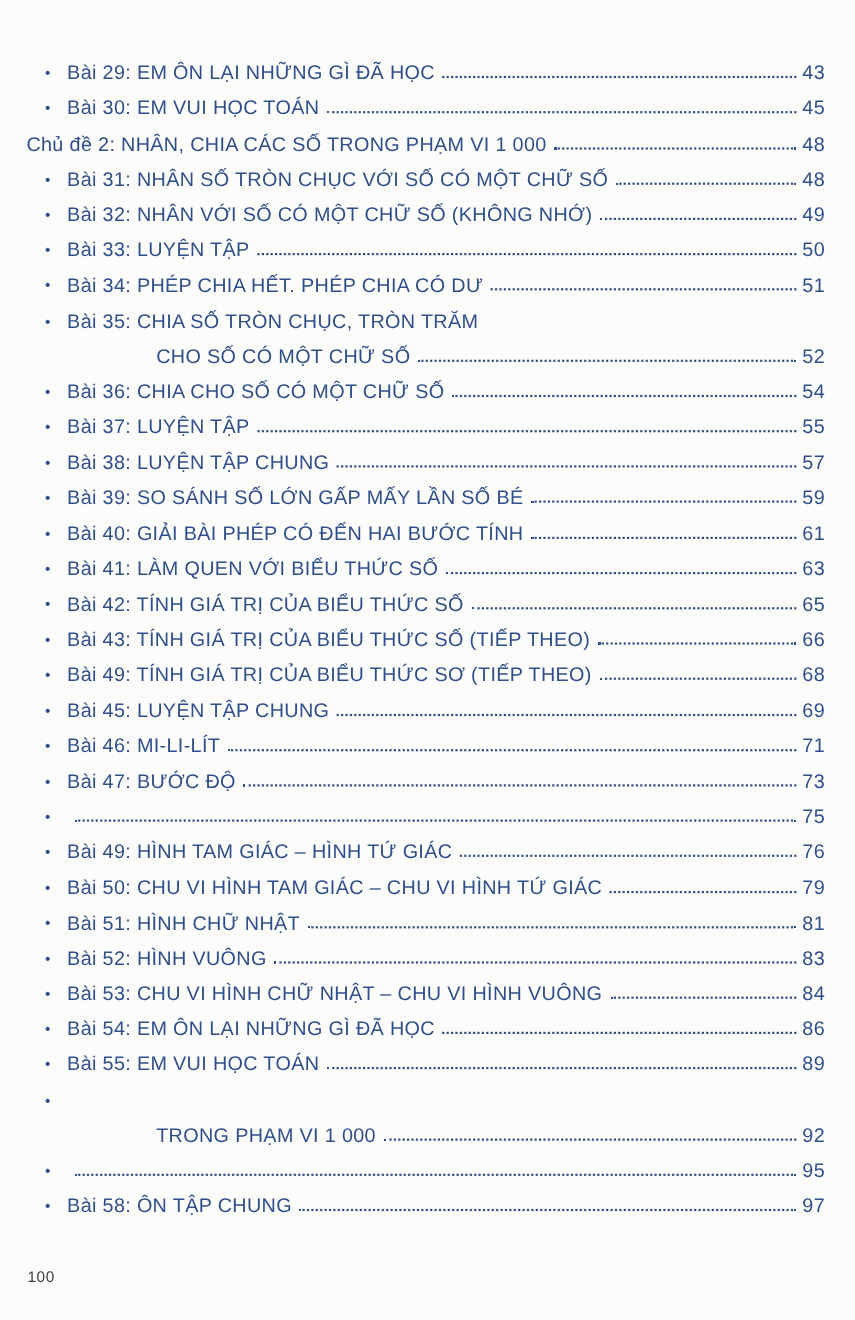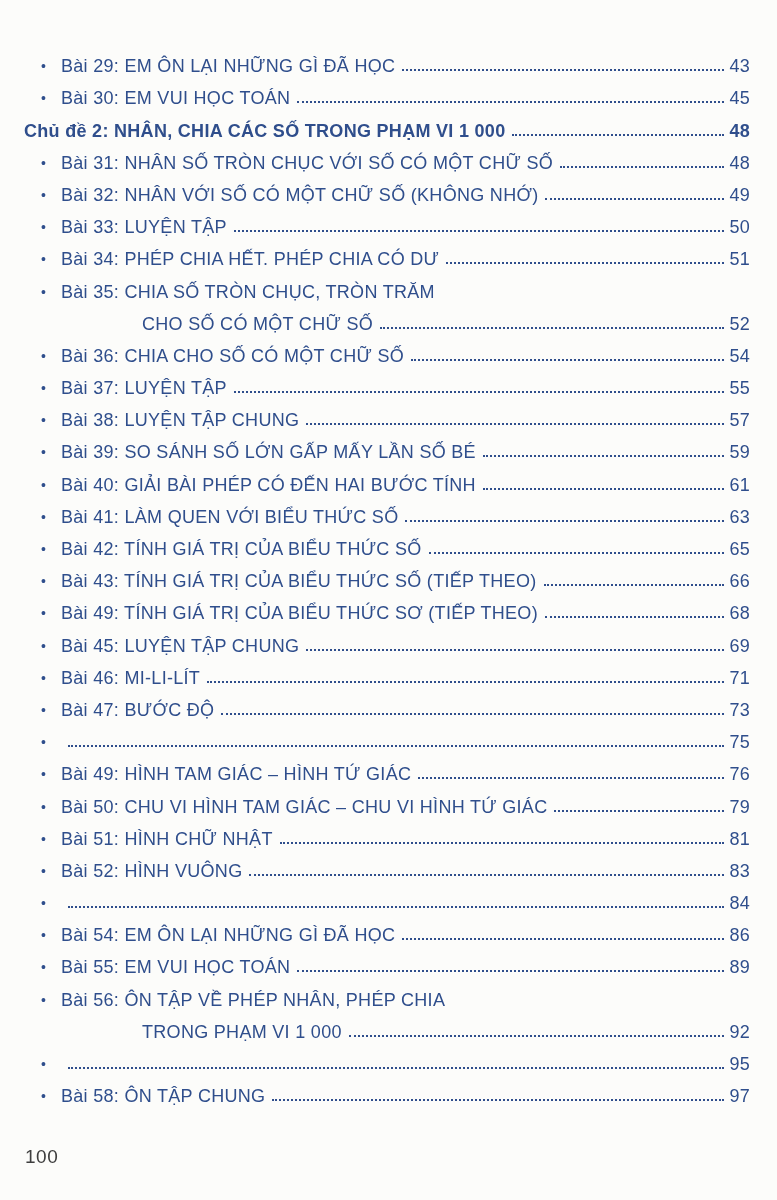--- a/index.html
+++ b/index.html
@@ -42,27 +42,27 @@
     min-width: 8px;
     border-bottom: 2.2px dotted var(--ink);
     margin: 0 2px 7px 7px;
   }
   .row .page-num {
     flex: 0 0 auto;
     min-width: 24px;
     text-align: right;
     padding-bottom: 1px;
   }
-  .row.chapter { padding-left: 0; font-weight: bold; }
+  .row.chapter { padding-left: 0; font-weight: normal; }
   .row.cont { padding-left: 118px; }
   .footer {
     position: absolute;
     left: 25px;
     bottom: 32px;
-    font-size: 19px;
+    font-size: 14px;
     letter-spacing: 0.5px;
     color: #3e3e3e;
   }
 </style>
 </head>
 <body style="background: rgb(252, 252, 250);">
 
 <div class="page" style="--ink: #2f4e8c;">
   <div class="toc-list">
       <div class="row">
@@ -214,38 +214,38 @@
     <span class="page-num">81</span>
   </div>
       <div class="row">
     <span class="bullet">•</span>
     <span class="text">Bài 52: HÌNH VUÔNG</span>
     <span class="leader"></span>
     <span class="page-num">83</span>
   </div>
       <div class="row">
     <span class="bullet">•</span>
+    <span class="text">Bài 53: CHU VI HÌNH CHỮ NHẬT – CHU VI HÌNH VUÔNG</span>
     <span class="leader"></span>
     <span class="page-num">84</span>
   </div>
       <div class="row">
     <span class="bullet">•</span>
     <span class="text">Bài 54: EM ÔN LẠI NHỮNG GÌ ĐÃ HỌC</span>
     <span class="leader"></span>
     <span class="page-num">86</span>
   </div>
       <div class="row">
     <span class="bullet">•</span>
     <span class="text">Bài 55: EM VUI HỌC TOÁN</span>
     <span class="leader"></span>
     <span class="page-num">89</span>
   </div>
       <div class="row no-ref">
     <span class="bullet">•</span>
-    <span class="text">Bài 56: ÔN TẬP VỀ PHÉP NHÂN, PHÉP CHIA</span>
 
   </div>
       <div class="row cont">
 
     <span class="text">TRONG PHẠM VI 1 000</span>
     <span class="leader"></span>
     <span class="page-num">92</span>
   </div>
       <div class="row">
     <span class="bullet">•</span>

